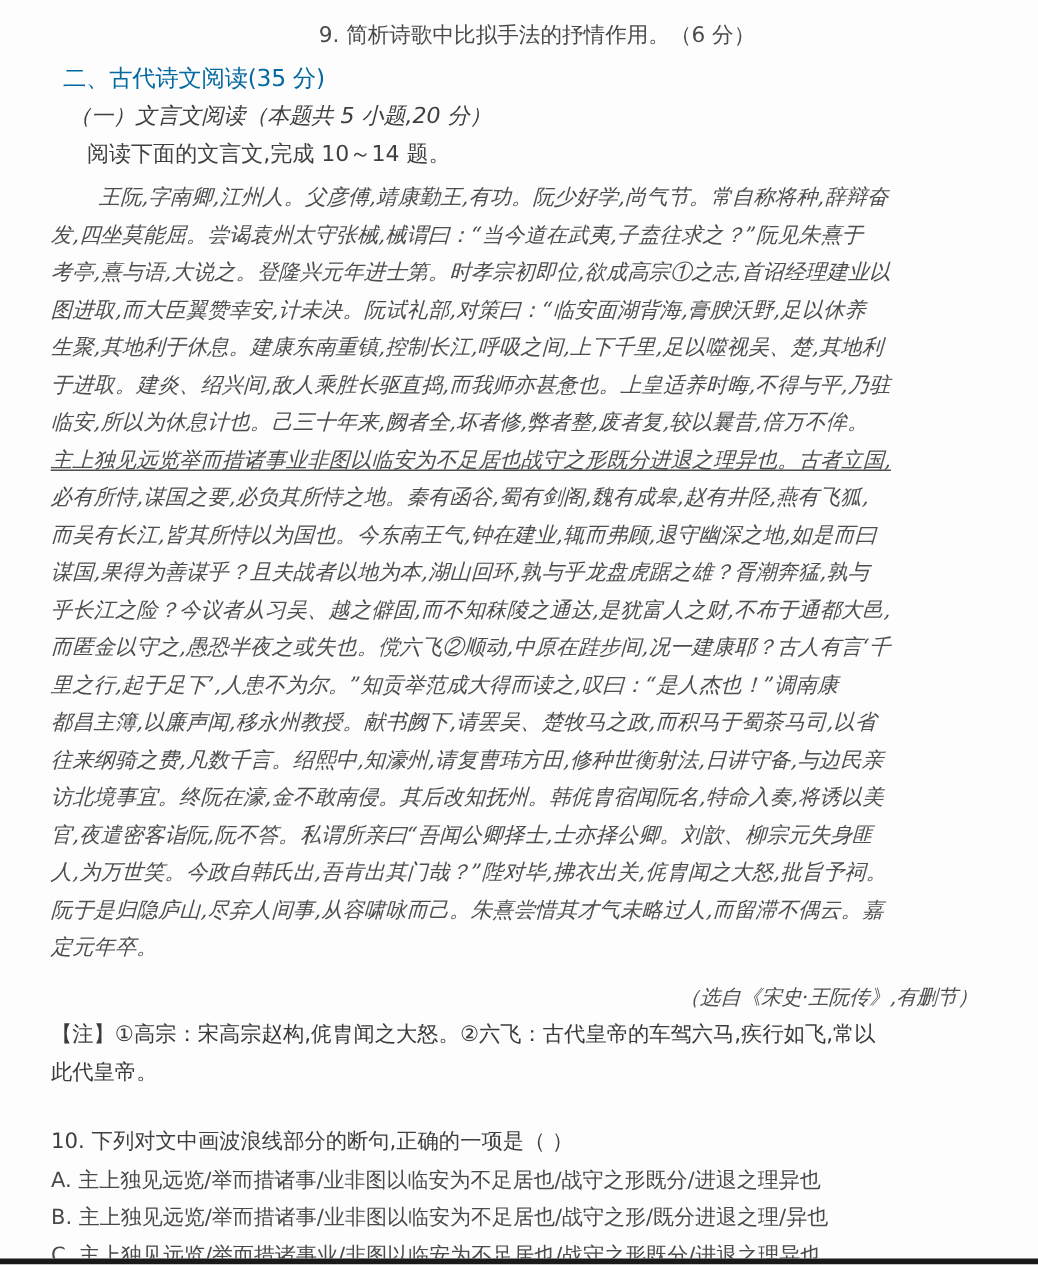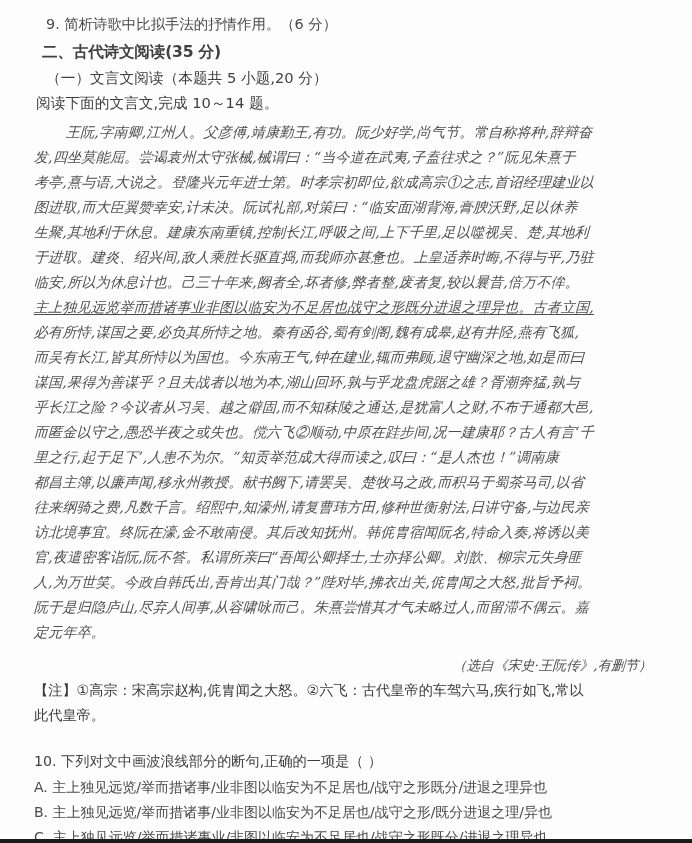--- a/index.html
+++ b/index.html
@@ -27,42 +27,44 @@
     padding: 8px 22px 0 34px;
     box-sizing: border-box;
   }
 
   
   .q9 {
     font-size: 14.4px;
     line-height: 25px;
     color: #4a4a4a;
     margin: 4px 0 2px 12px;
+    text-align: center;
   }
 
   
   .sec-head {
-    font-weight: bold;
+    font-weight: normal;
     font-size: 15.6px;
     line-height: 26px;
-    color: #404040;
+    color: #0369a1;
     margin-left: 8px;
     letter-spacing: -0.2px;
   }
   .sub-head {
     font-size: 14.7px;
     line-height: 25.4px;
     color: #3f3f3f;
     margin-left: 12px;
+    font-style: italic;
   }
   .instr {
     font-size: 14.7px;
     line-height: 25.4px;
     color: #3f3f3f;
-    margin-left: 2px;
+    margin-left: 24px;
   }
 
   
   .passage {
     margin-top: 4px;
     font-family: "DejaVu Serif", "Liberation Serif", serif;
     color: #4e4e4e;
   }
   .passage .ln {
     font-size: 14.1px;

